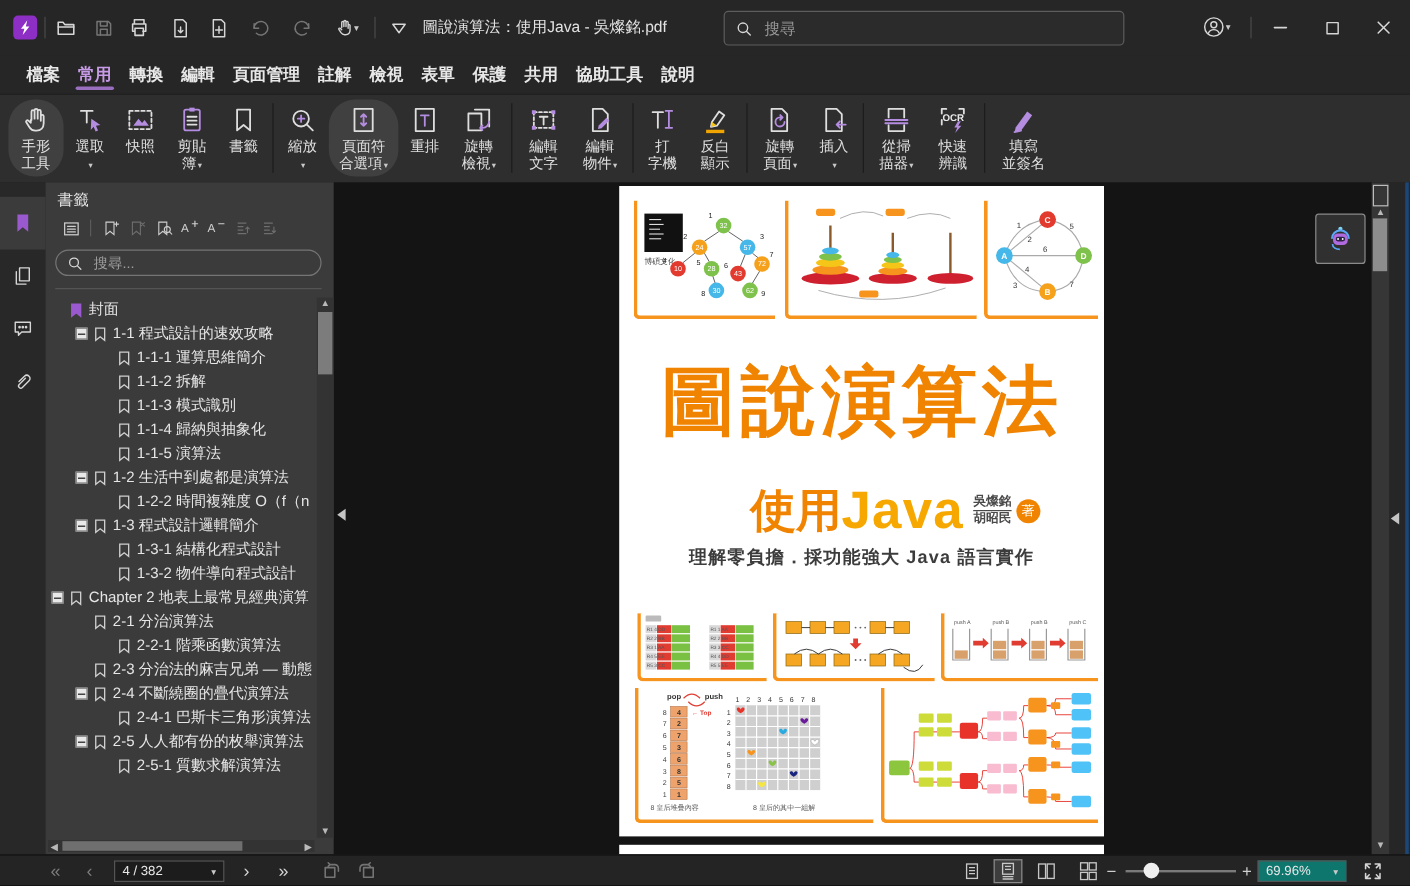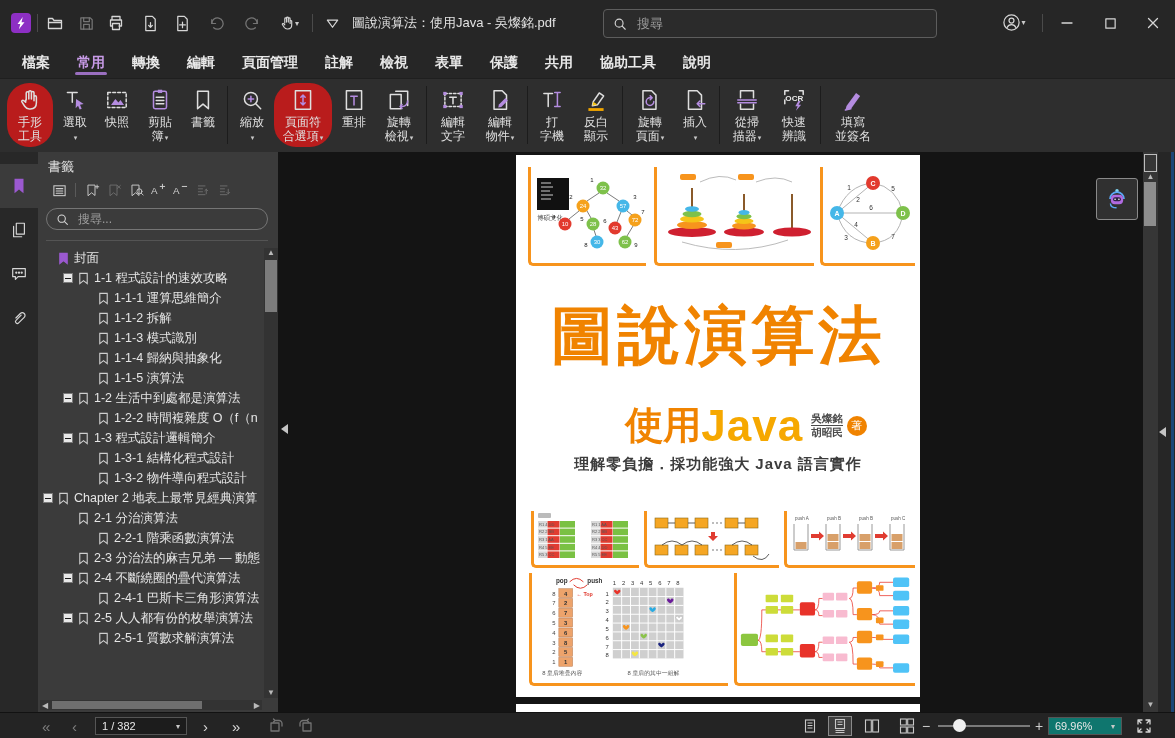--- a/index.html
+++ b/index.html
@@ -15,30 +15,30 @@
   .tb-sep{position:absolute;top:14px;width:1px;height:18px;background:#4a4a4a;}
   .tbi{position:absolute;top:12px;width:24px;height:22px;display:flex;align-items:center;justify-content:center;}
   .tb-title{position:absolute;left:352px;top:0;height:46px;display:flex;align-items:center;font-size:13px;color:#e2e2e2;}
   .tb-search{position:absolute;left:603px;top:9px;width:332px;height:27px;border:1px solid #5d5d5d;border-radius:4px;background:#2b2b2b;display:flex;align-items:center;}
   .tb-search input{background:transparent;border:none;outline:none;color:#ddd;font-size:13px;width:270px;}
   .tb-search input::placeholder{color:#9a9a9a;}
   .caret{font-size:8px;color:#c9c9c9;}
   .winbtn{position:absolute;top:8px;width:30px;height:30px;display:flex;align-items:center;justify-content:center;}
 
   
-  .menubar{position:absolute;left:0;top:46px;width:1175px;height:32px;background:#262626;display:flex;align-items:center;gap:27px;padding-left:22px;box-sizing:border-box;}
+  .menubar{position:absolute;left:0;top:46px;width:1175px;height:32px;background:#262626;display:flex;align-items:center;gap:15px;padding-left:22px;box-sizing:border-box;}
   .mtab{font-size:14px;font-weight:bold;color:#e8e8e8;position:relative;line-height:32px;white-space:nowrap;cursor:default;}
   .mtab.active{color:#c79ae6;}
   .mtab.active::after{content:"";position:absolute;left:-2px;right:-2px;bottom:3px;height:3px;border-radius:2px;background:#9a6fc0;}
 
   
   .ribbon{position:absolute;left:0;top:78px;width:1175px;height:74px;background:#2e2e2e;border-top:1px solid #1f1f1f;display:flex;align-items:flex-start;padding:4px 0 0 6px;box-sizing:border-box;}
   .rdiv{width:1px;height:58px;background:#1c1c1c;margin:3px 3px 0 3px;flex:0 0 1px;}
   .rbtn{width:44px;height:64px;display:flex;flex-direction:column;align-items:center;padding-top:2px;box-sizing:border-box;border-radius:3px;margin:0 1px;}
-  .rbtn.active{background:#b91c1c;border-radius:22px;}
+  .rbtn.active{background:#404040;border-radius:22px;}
   .ric{height:30px;display:flex;align-items:center;justify-content:center;}
   .ric svg{stroke:#dedede;fill:none;stroke-width:1.4;stroke-linecap:round;stroke-linejoin:round;}
   .pu{stroke:#b48ce0 !important;}
   .puf{fill:#b48ce0 !important;stroke:none !important;}
   .rlb{font-size:12px;line-height:14px;color:#e0e0e0;text-align:center;white-space:pre-line;}
   .rlb .caret{font-size:7px;margin-left:1px;}
   .w40{width:40px;} .w42{width:42px;} .w46{width:46px;} .w58{width:58px;} .w56{width:56px;}
 
   
   .docbg{position:absolute;left:278px;top:152px;width:880px;height:560px;background:#141414;}
@@ -1140,21 +1140,21 @@
     <div class="abs" style="left:1px;top:275px">
       <div class="coltri"></div>
     </div>
     <div class="blueline"></div>
   </div>
 
   <div class="statusbar">
     <div class="nav dim2" style="left:42px">«</div>
     <div class="nav dim2" style="left:72px">‹</div>
     <div class="pgbox">
-      <span class="val">1 / 382</span>
+      <span class="val">4 / 382</span>
       <span class="caret" style="padding-right:6px">▾</span>
     </div>
     <div class="nav" style="left:203px">›</div>
     <div class="nav" style="left:232px">»</div>
     <div class="abs dim" style="left:268px;top:5px">
       <svg width="16" height="16" viewBox="0 0 16 16" class="ico-stroke">
           <rect x="3" y="5" width="8" height="8"></rect>
           <path d="M7 2.5h4a3 3 0 0 1 3 3V8M5.5 1 7 2.5 5.5 4"></path>
         </svg>
     </div>

